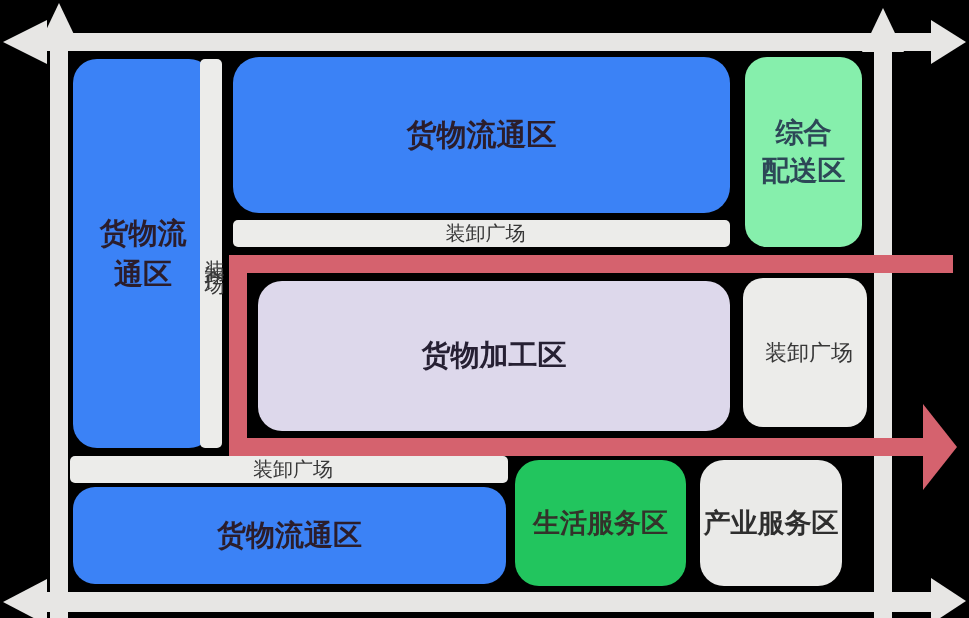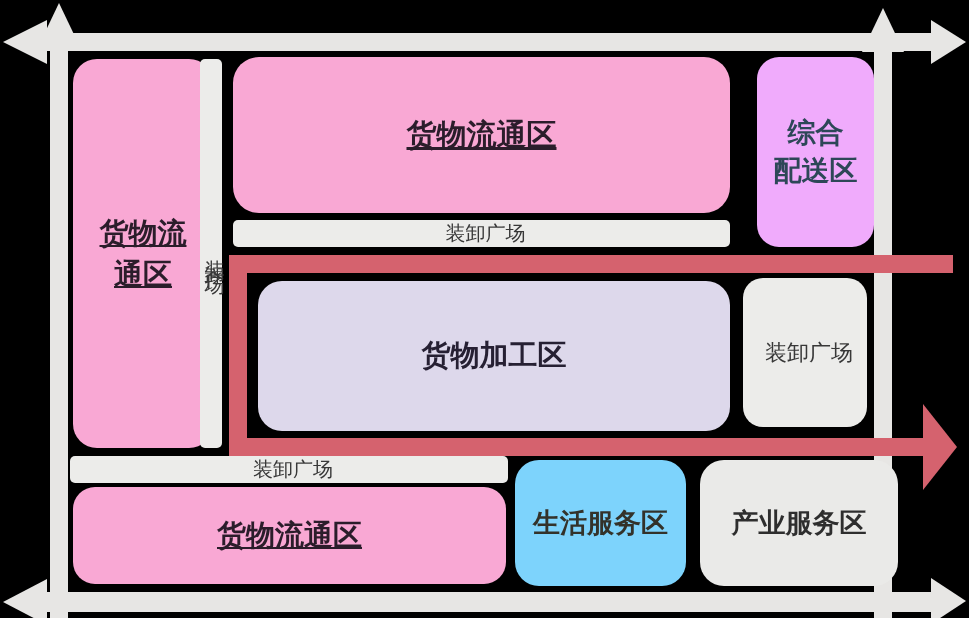--- a/index.html
+++ b/index.html
@@ -6,38 +6,38 @@
   .canvas{
     position:relative;width:969px;height:618px;background:#000;overflow:hidden;
     font-family:"Liberation Sans",sans-serif;
   }
   .layer{position:absolute;inset:0;pointer-events:none;}
   .zone{
     position:absolute;display:flex;align-items:center;justify-content:center;
     text-align:center;white-space:pre-line;box-sizing:border-box;
   }
   
-  .fill-pink{background:#f9a8d4;color:#2b1d2b;text-decoration:underline;}
+  .fill-pink{background:#3b82f6;color:#2b1d2b;}
   .fill-lavender{background:#ddd8eb;color:#262033;}
-  .fill-blue{background:#f0abfc;color:#2d4757;margin-left:12px;}
-  .fill-beige{background:#7dd3fc;color:#33322a;}
+  .fill-blue{background:#86efac;color:#2d4757;}
+  .fill-beige{background:#22c55e;color:#33322a;}
   .fill-white{background:#eaeae8;color:#2e2e2e;}
   .fill-plaza{background:#ececea;color:#383838;padding-left:8px;}
   
   .z-circ-left   {left:73px;  top:59px;  width:140px; height:389px; border-radius:24px; font-size:29px; font-weight:600; line-height:1.4;}
   .z-plaza-vert  {left:200px; top:59px;  width:22px;  height:389px; border-radius:5px;}
   .z-circ-top    {left:233px; top:57px;  width:497px; height:156px; border-radius:26px; font-size:30px; font-weight:600;}
   .z-dist        {left:745px; top:57px;  width:117px; height:190px; border-radius:22px; font-size:28px; font-weight:600; line-height:1.35;}
   .z-plaza-top   {left:233px; top:220px; width:497px; height:27px;  border-radius:5px;  font-size:20px; font-weight:500;}
   .z-proc        {left:258px; top:281px; width:472px; height:150px; border-radius:24px; font-size:29px; font-weight:600;}
   .z-plaza-right {left:743px; top:278px; width:124px; height:149px; border-radius:20px; font-size:22px; font-weight:500;}
   .z-plaza-bottom{left:70px;  top:456px; width:438px; height:27px;  border-radius:5px;  font-size:20px; font-weight:500;}
   .z-circ-bottom {left:73px;  top:487px; width:433px; height:97px;  border-radius:22px; font-size:29px; font-weight:600;}
   .z-life        {left:515px; top:460px; width:171px; height:126px; border-radius:24px; font-size:27px; font-weight:600;}
-  .z-industry    {left:700px; top:460px; width:198px; height:126px; border-radius:24px; font-size:27px; font-weight:600;}
+  .z-industry    {left:700px; top:460px; width:142px; height:126px; border-radius:24px; font-size:27px; font-weight:600;}
   .vertical-label{
     writing-mode:vertical-rl;text-orientation:upright;
     font-size:20px;font-weight:500;letter-spacing:5px;line-height:22px;
   }
 </style>
 </head>
 <body>
 
 <div class="canvas">
 

